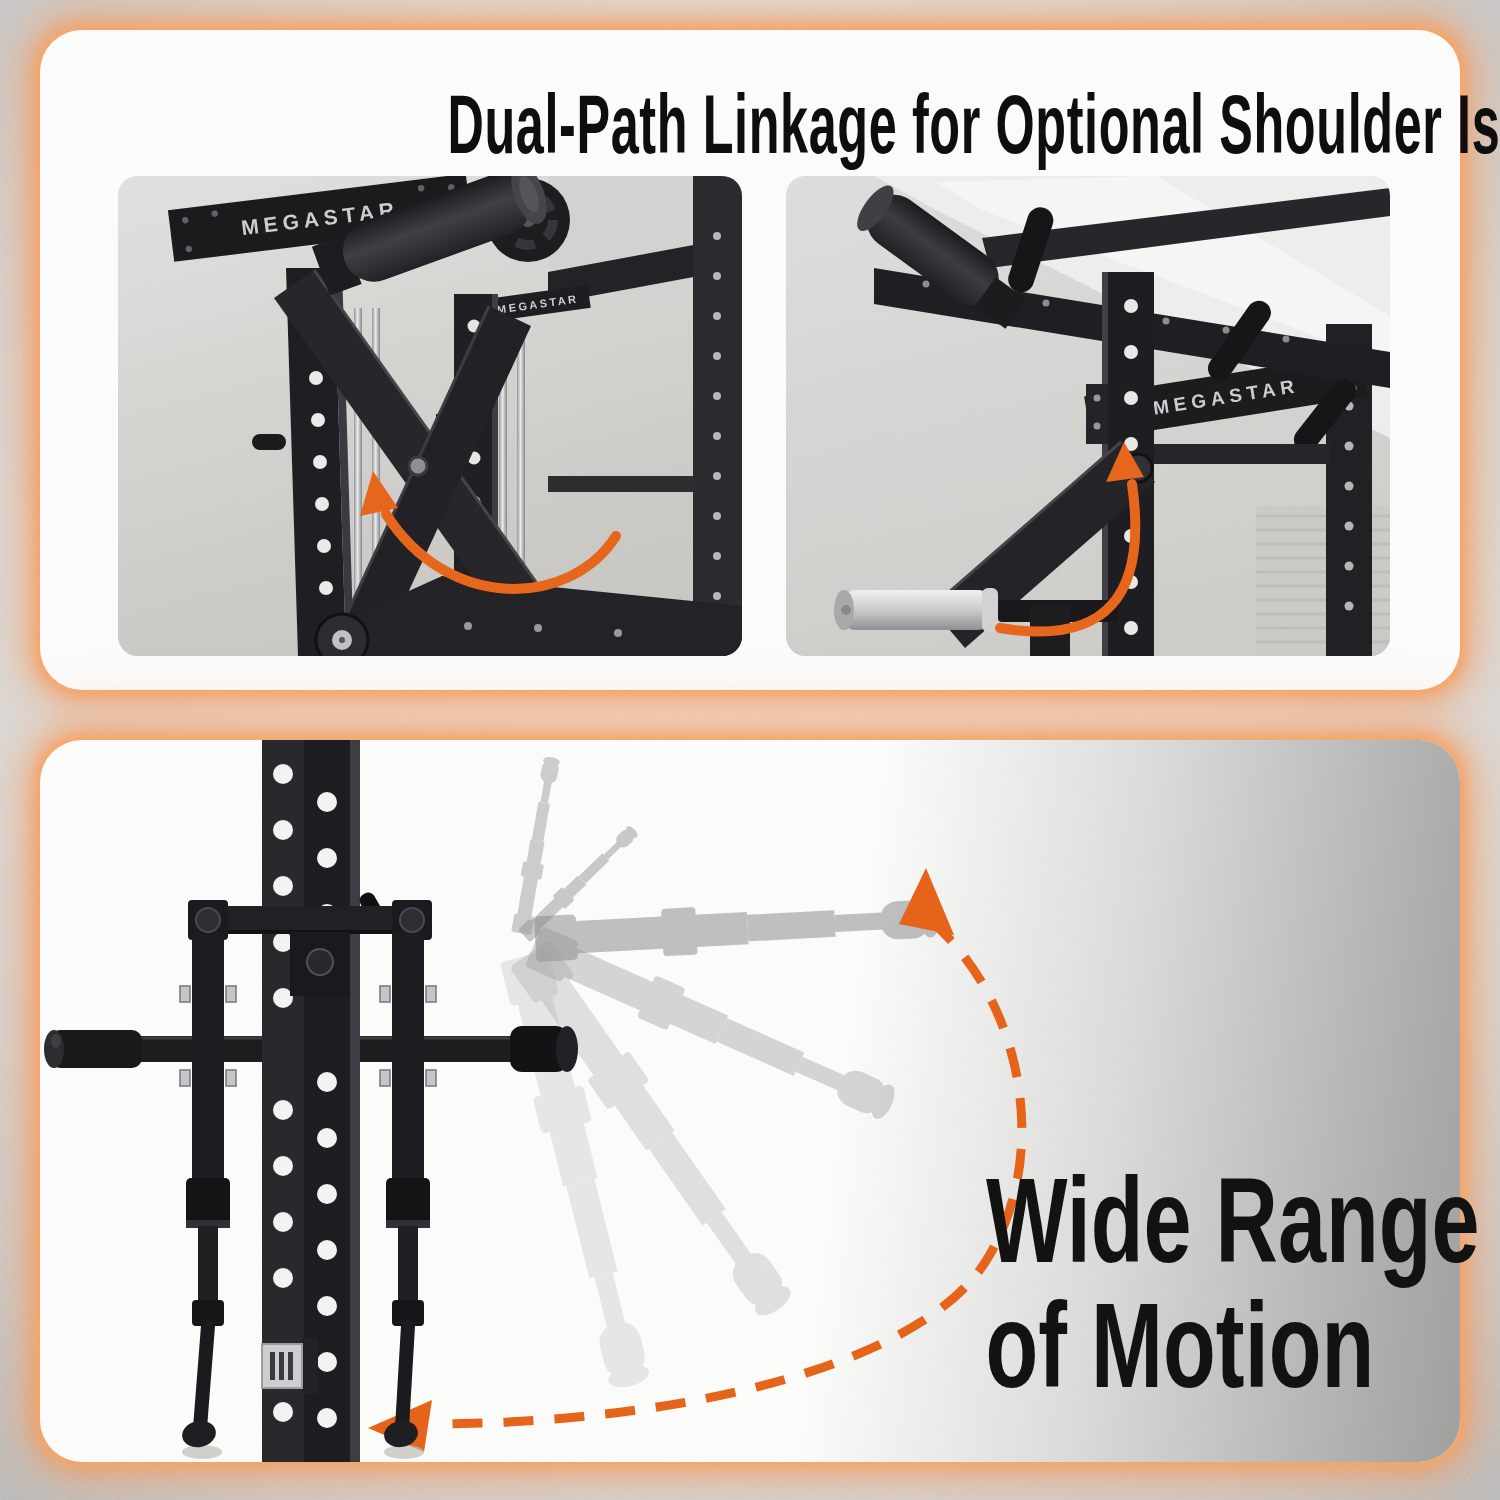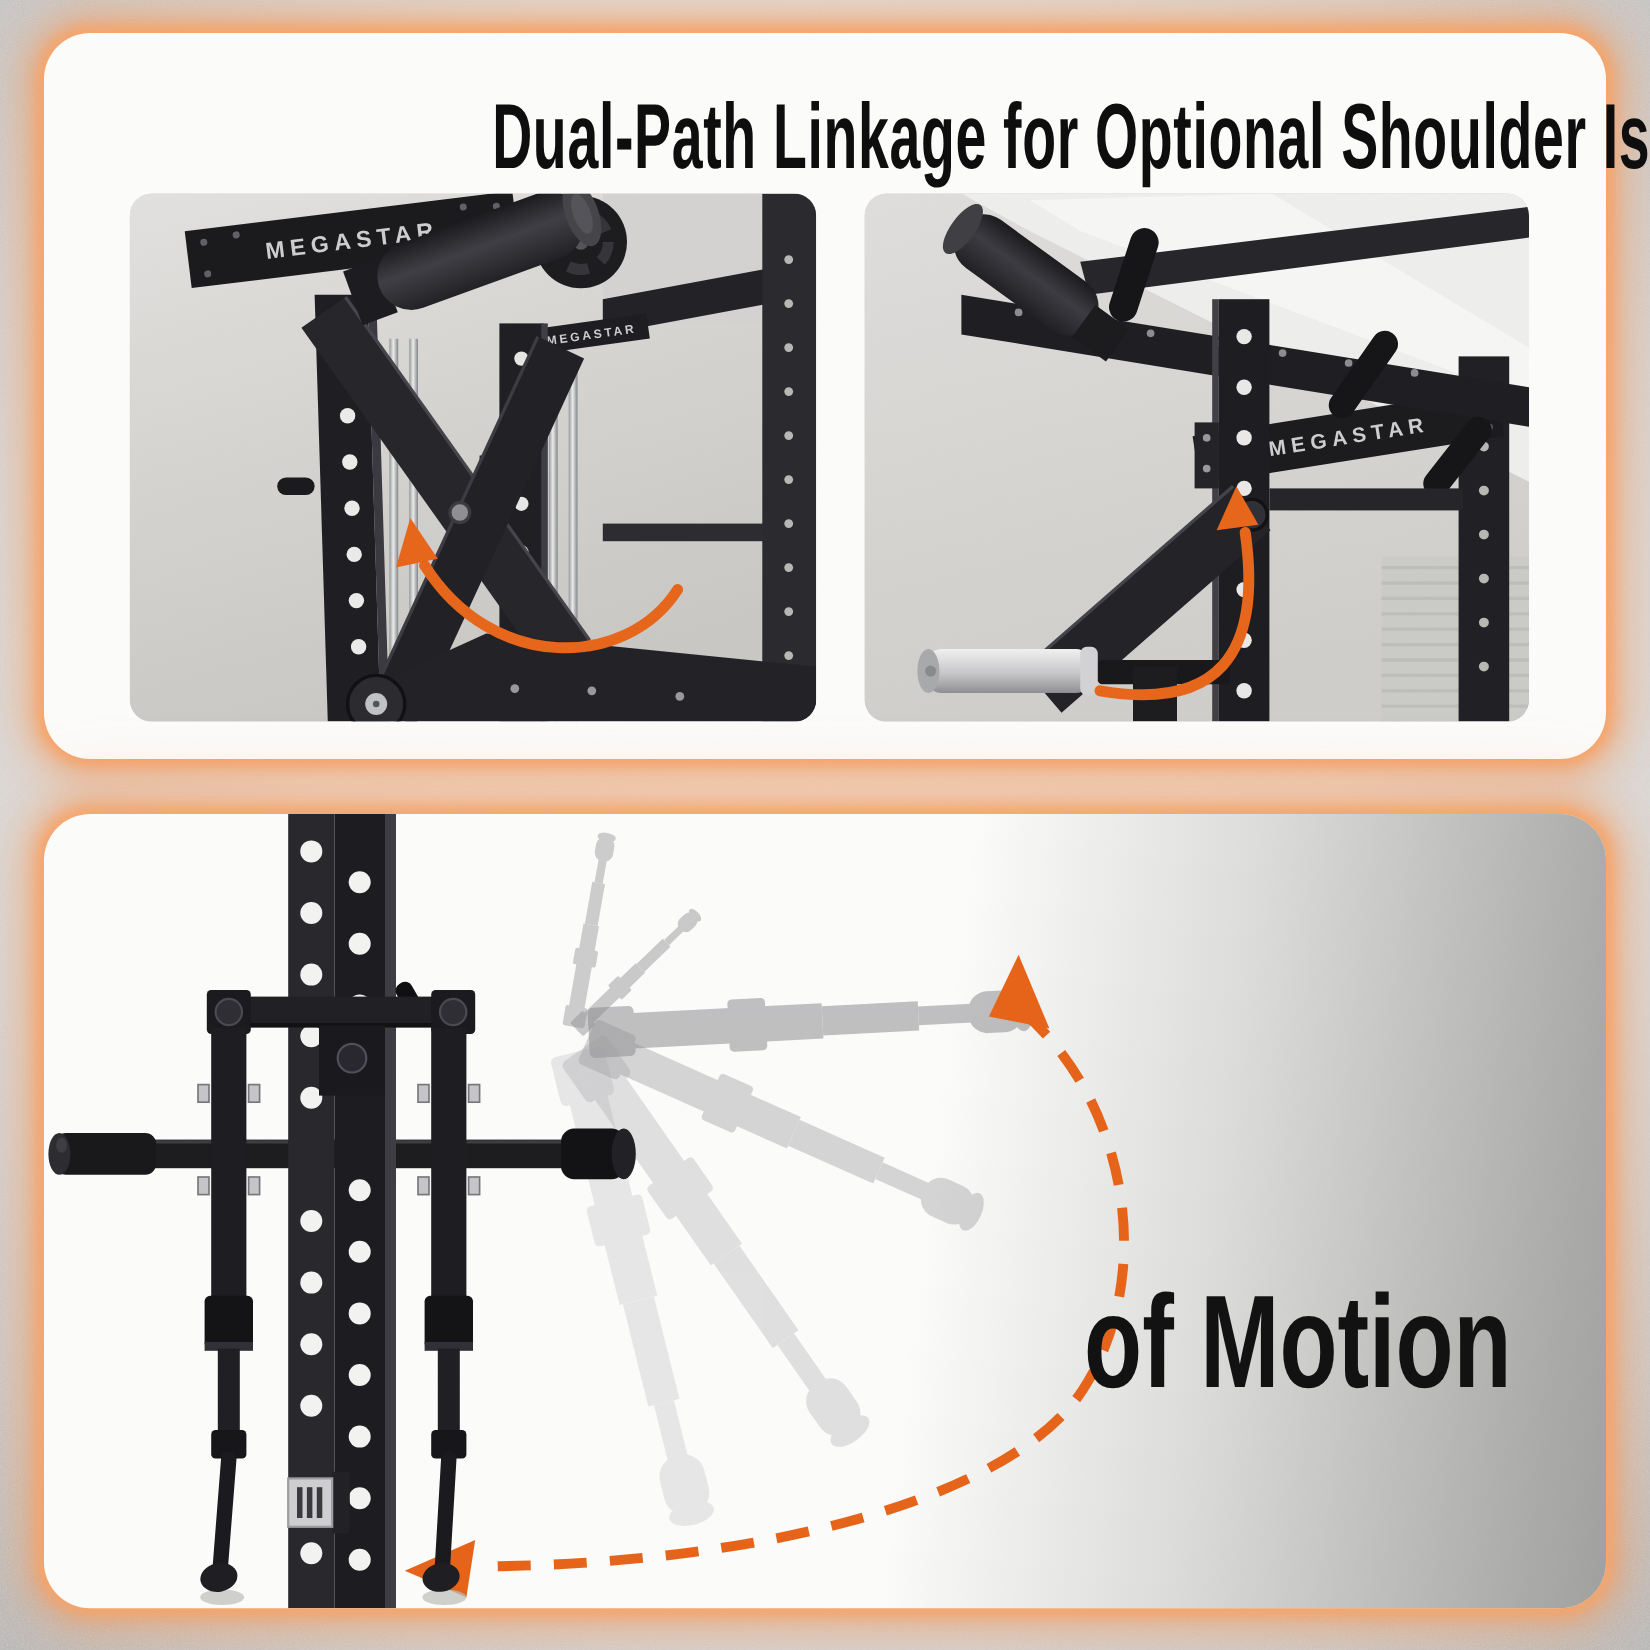--- a/index.html
+++ b/index.html
@@ -444,20 +444,21 @@
         <rect x="358" y="486" width="20" height="76" fill="#202024"></rect>
         <rect x="352" y="560" width="32" height="26" rx="4" fill="#17171a"></rect>
         <line x1="368" y1="586" x2="362" y2="688" stroke="#1b1b1f" stroke-width="14" stroke-linecap="round"></line>
         <g transform="translate(361,694) rotate(-10)">
             <ellipse rx="17" ry="13" fill="#1f1f23"></ellipse>
           </g>
       </g>
     </svg>
 
     <div class="caption">
+      <div class="line"><span class="cond">Wide Range</span></div>
       <div class="line"><span class="cond">of Motion</span></div>
     </div>
   </section>
 
   <svg class="grain" width="1500" height="1500">
     <filter id="gn">
         <feTurbulence type="fractalNoise" baseFrequency="0.85" numOctaves="2" stitchTiles="stitch"></feTurbulence>
       <feColorMatrix type="matrix" values="0 0 0 0 0.93  0 0 0 0 0.93  0 0 0 0 0.93  0.33 0.33 0.33 0 0"></feColorMatrix>
     </filter>
     <rect width="1500" height="1500" filter="url(#gn)"></rect>

